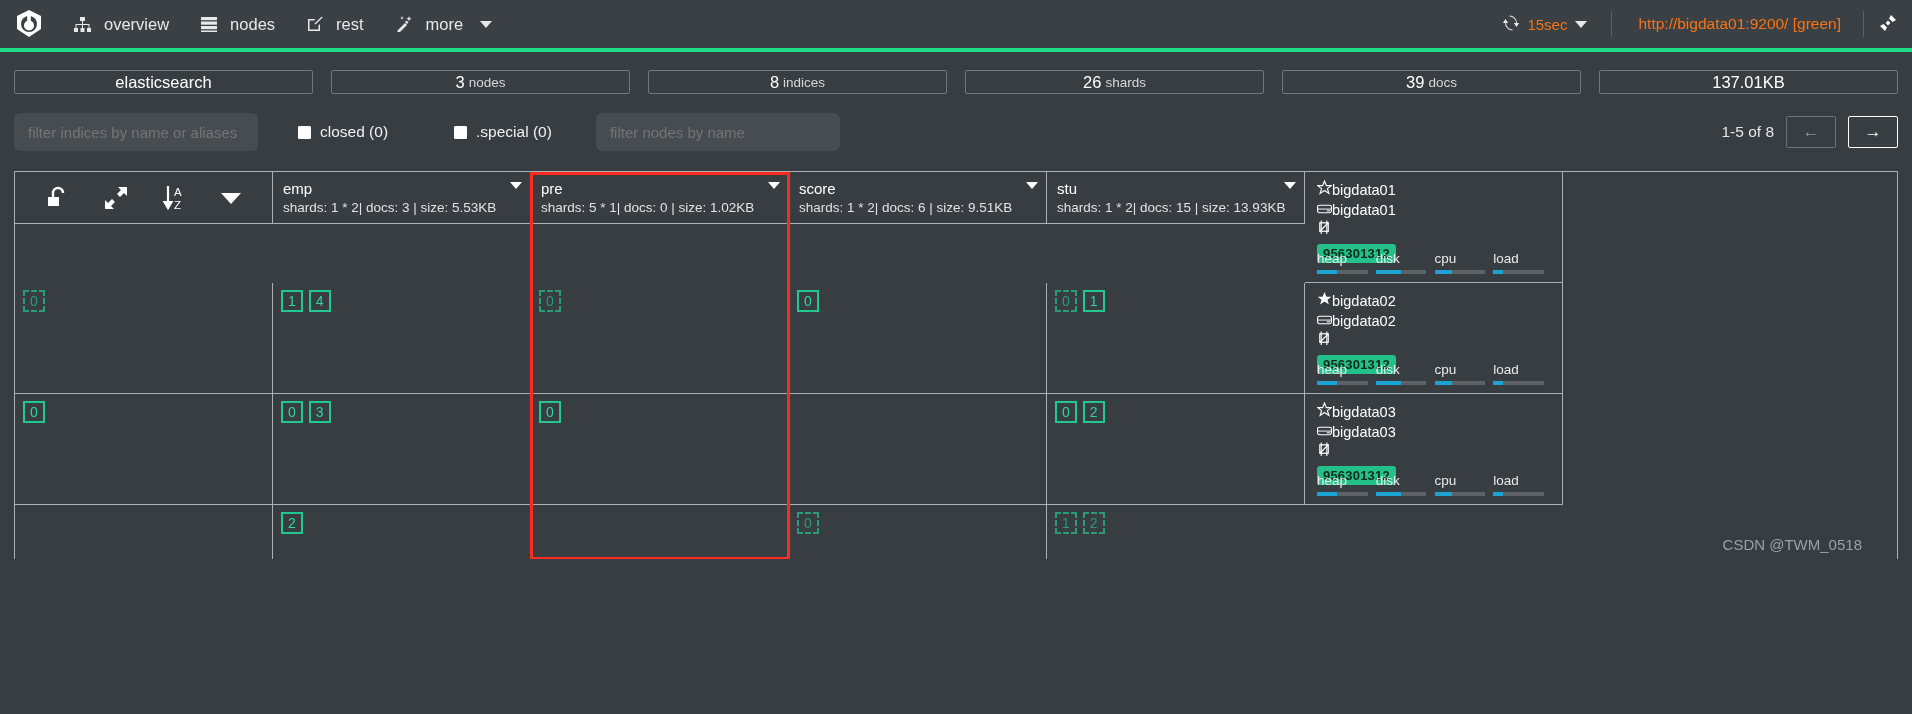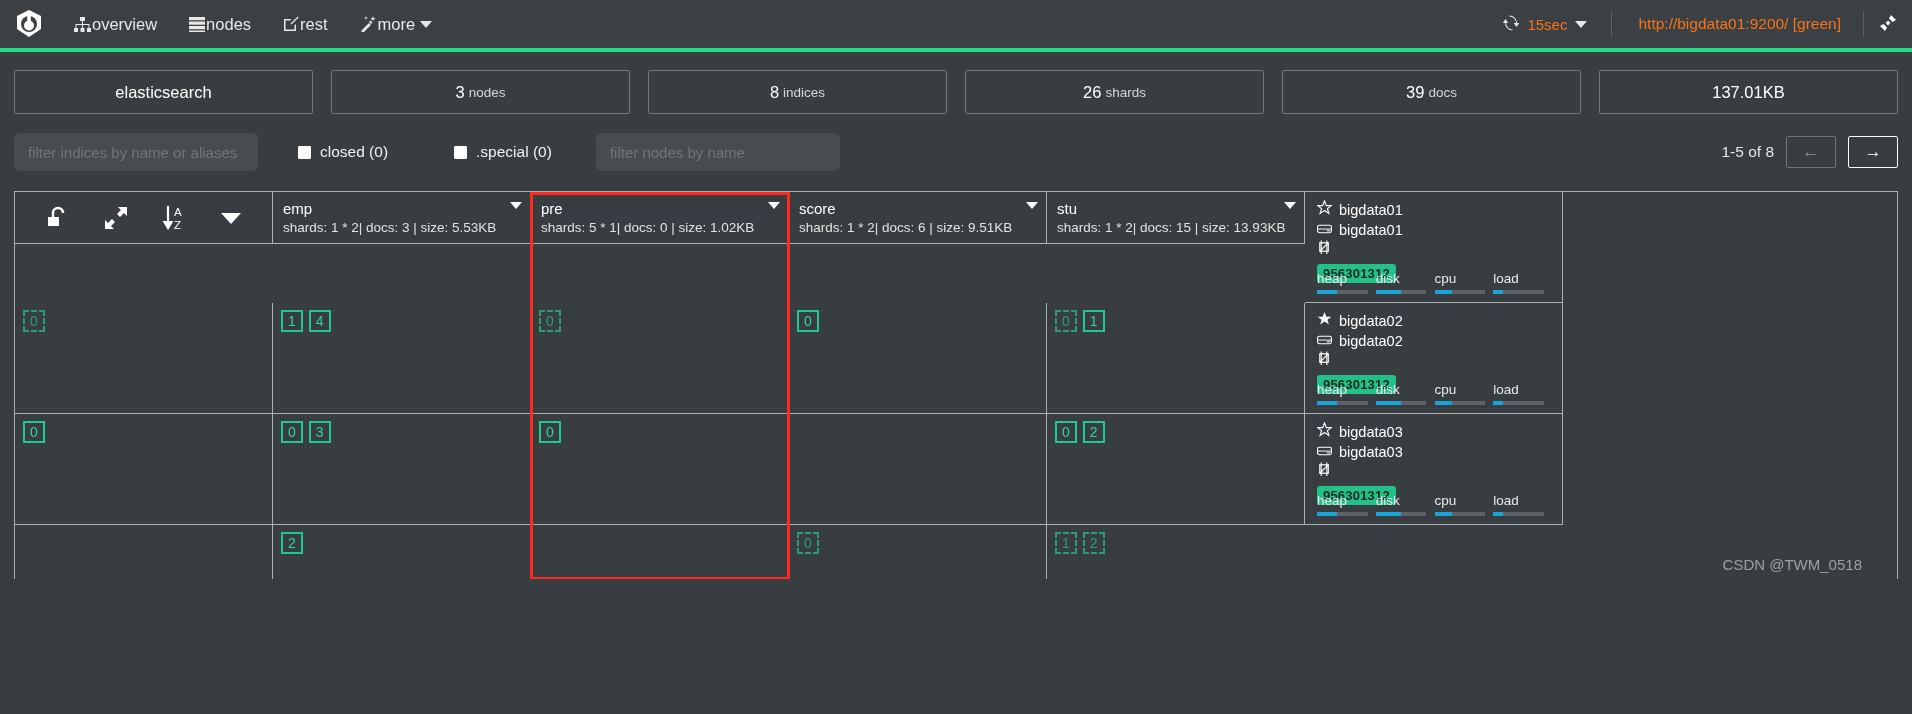--- a/index.html
+++ b/index.html
@@ -25,21 +25,21 @@
     left: 0; right: 0; bottom: -4px;
     height: 4px;
     background: #22dd88;
   }
   .logo-wrap {
     width: 58px; height: 48px;
     display: flex; align-items: center; justify-content: center;
     flex: 0 0 58px;
   }
   .nav-item {
-    display: flex; align-items: center; gap: 1px;
+    display: flex; align-items: center; gap: 13px;
     color: #e8e8e8;
     font-size: 16.5px;
     padding: 0 16px;
     height: 48px;
     cursor: pointer;
     white-space: nowrap;
   }
   .nav-item .ni { display:flex; align-items:center; }
   .nav-spacer { flex: 1 1 auto; }
   .nav-right {
@@ -62,21 +62,21 @@
   
   #stats-row {
     display: flex;
     gap: 0;
     padding: 22px 14px 0 14px;
   }
   .stat-box {
     flex: 1 1 0;
     margin-right: 18px;
     border: 1px solid #70787d;
-    height: 44px;
+    height: 24px;
     display: flex;
     align-items: center;
     justify-content: center;
     color: #f0f0f0;
     font-size: 16px;
     border-radius: 2px;
     background: transparent;
     cursor: default;
   }
   .stat-box:last-child { margin-right: 0; }
@@ -177,21 +177,21 @@
   
   .node-cell {
     border-right: 1px solid #aab0b4;
     border-bottom: 1px solid #aab0b4;
     padding: 8px 10px 6px 12px;
     height: 111px;
     position: relative;
     color: #f2f2f2;
   }
   .node-line {
-    display: flex; align-items: center; gap: 7px;
+    display: flex; align-items: center; gap: 0;
     font-size: 14.5px; line-height: 19px; color: #fff;
     height: 20px;
   }
   .node-badge {
     display: inline-block;
     background: #23c08a;
     color: #0d2a20;
     font-weight: bold;
     font-size: 13px;
     padding: 2px 6px;

